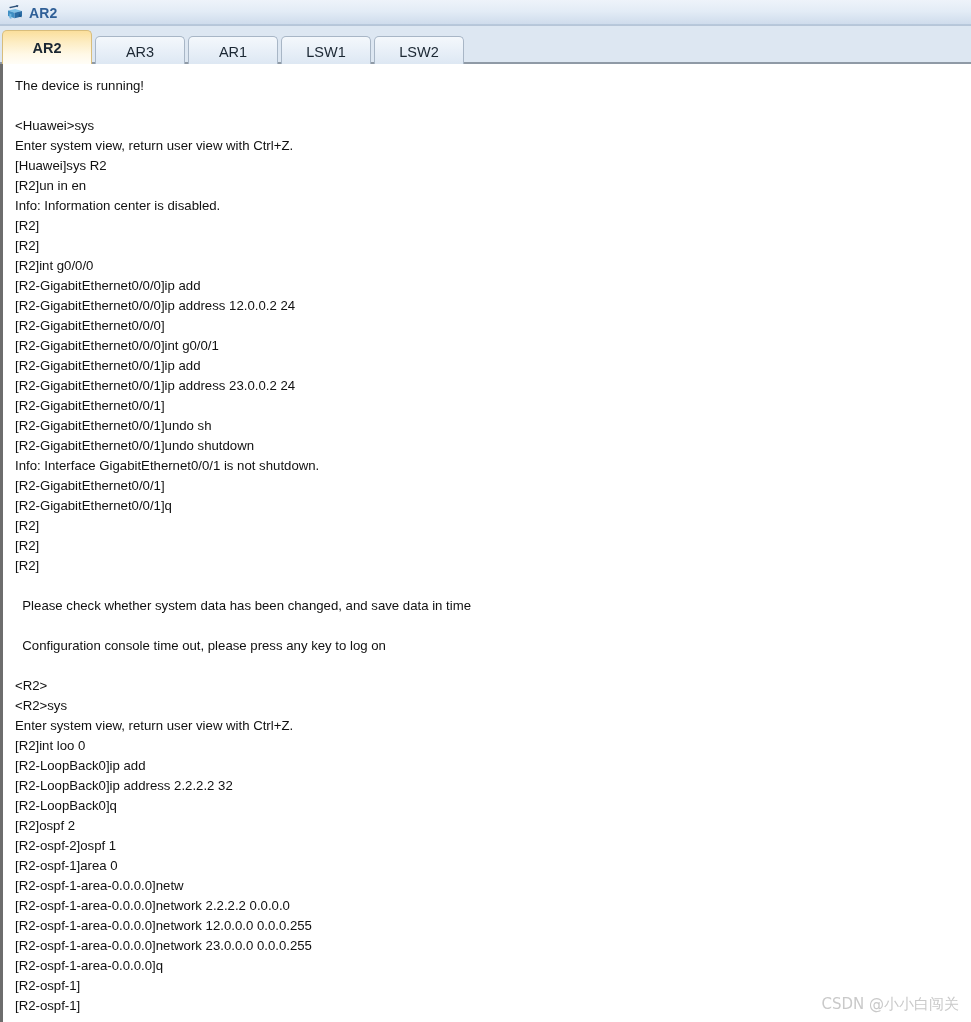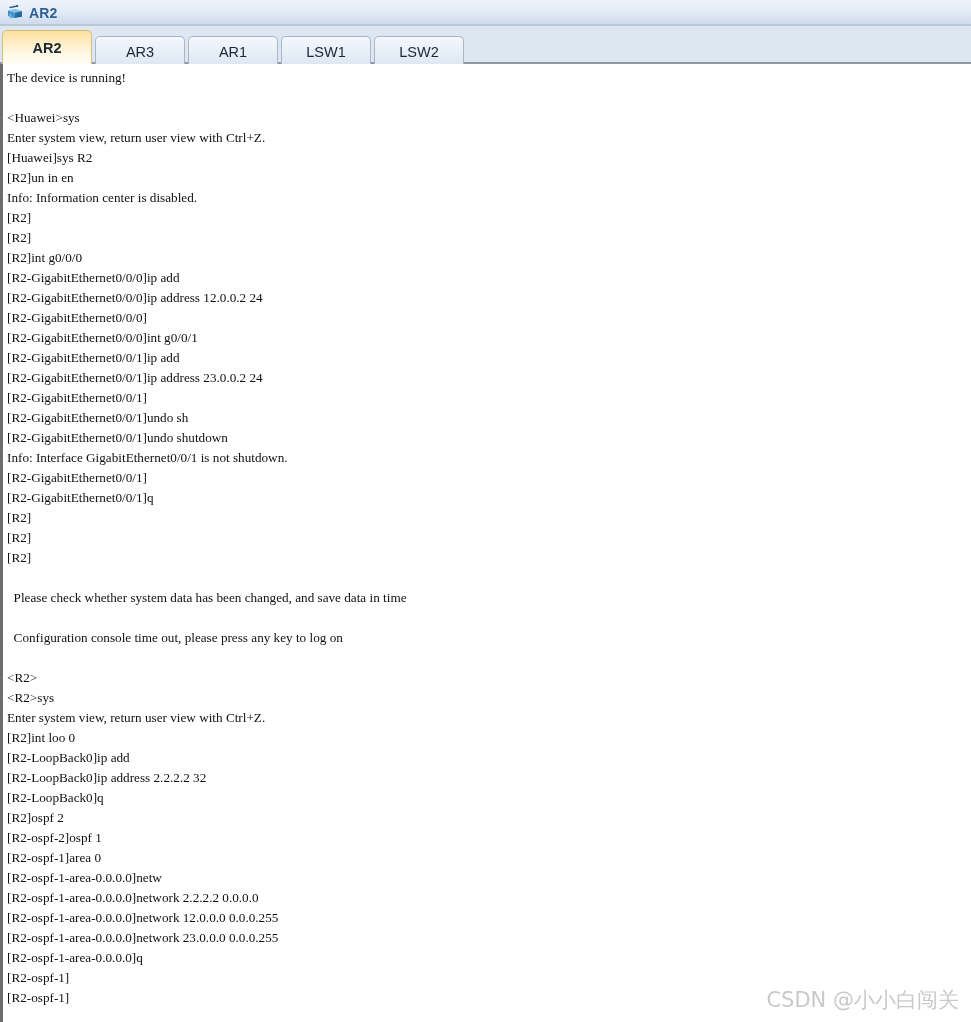--- a/index.html
+++ b/index.html
@@ -101,41 +101,41 @@
   
   #console-pane {
     flex: 1 1 auto;
     position: relative;
     background: #ffffff;
     overflow: hidden;
     box-sizing: border-box;
     border-left: 3px solid #6d6d6d;
   }
   #console-output {
-    margin: 0;
+    margin: 8px;
     padding: 4px 0 0 4px;
-    font-family: Liberation Serif, serif;
+    font-family: Liberation Sans, sans-serif;
     font-size: 13.2px;
     line-height: 20px;
     color: #101010;
     white-space: pre;
     letter-spacing: 0px;
   }
   #console-output .ln {
     display: block;
     height: 20px;
     white-space: pre;
   }
 
   
   #watermark {
     position: absolute;
     right: 12px;
     bottom: 8px;
-    font-size: 21px;
+    font-size: 15px;
     color: #c9c9c9;
     font-family: "DejaVu Sans", sans-serif;
     user-select: none;
     pointer-events: none;
     white-space: nowrap;
   }
 </style>
 </head>
 <body>
 

